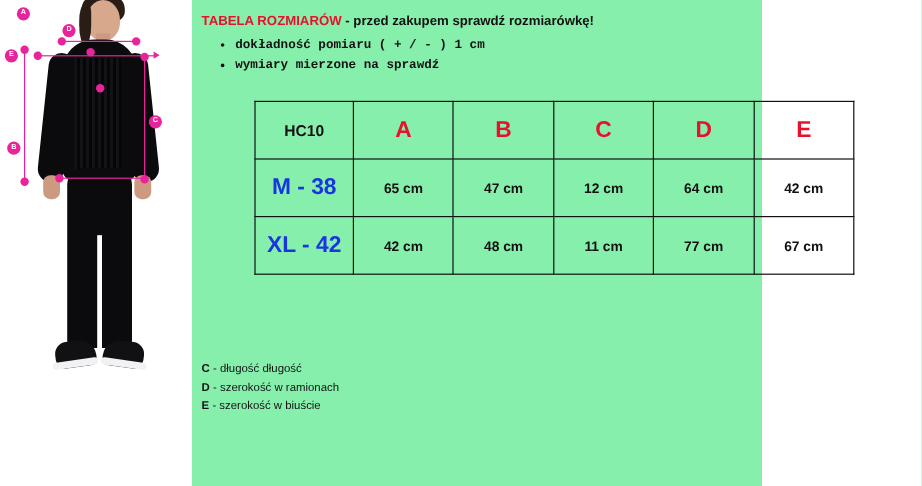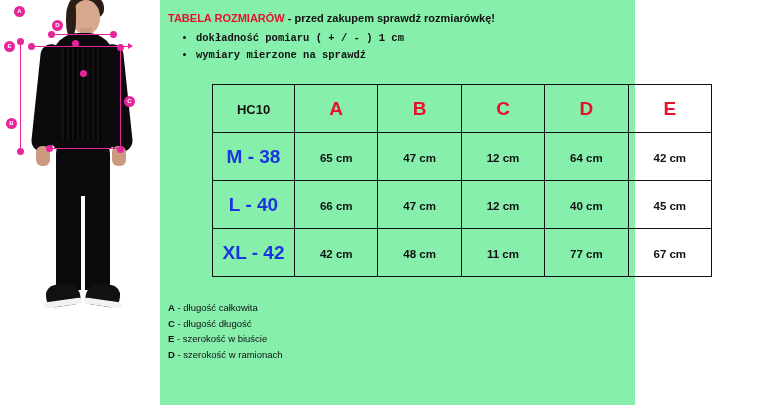--- a/index.html
+++ b/index.html
@@ -387,47 +387,36 @@
         </tr>
         <tr>
           <td><span class="size-name">M - 38</span></td>
           <td><span class="cell-val">65 cm</span></td>
           <td><span class="cell-val">47 cm</span></td>
           <td><span class="cell-val">12 cm</span></td>
           <td><span class="cell-val">64 cm</span></td>
           <td><span class="cell-val">42 cm</span></td>
         </tr>
         <tr>
-          <td><span class="size-name">L - 40</span></td>
-          <td><span class="cell-val">66 cm</span></td>
-          <td><span class="cell-val">47 cm</span></td>
-          <td><span class="cell-val">12 cm</span></td>
-          <td><span class="cell-val">40 cm</span></td>
-          <td><span class="cell-val">45 cm</span></td>
-        </tr>
-        <tr>
           <td><span class="size-name">XL - 42</span></td>
           <td><span class="cell-val">42 cm</span></td>
           <td><span class="cell-val">48 cm</span></td>
           <td><span class="cell-val">11 cm</span></td>
           <td><span class="cell-val">77 cm</span></td>
           <td><span class="cell-val">67 cm</span></td>
         </tr>
       </tbody>
     </table>
 
     <div class="legend">
       <div>
-        <span class="key">A</span><span> - długość całkowita</span>
+        <span class="key">C</span><span> - długość długość</span>
       </div>
       <div>
-        <span class="key">C</span><span> - długość długość</span>
+        <span class="key">D</span><span> - szerokość w ramionach</span>
       </div>
       <div>
         <span class="key">E</span><span> - szerokość w biuście</span>
       </div>
-      <div>
-        <span class="key">D</span><span> - szerokość w ramionach</span>
-      </div>
     </div>
 
   </div>
 </div>
 
 </body></html>

